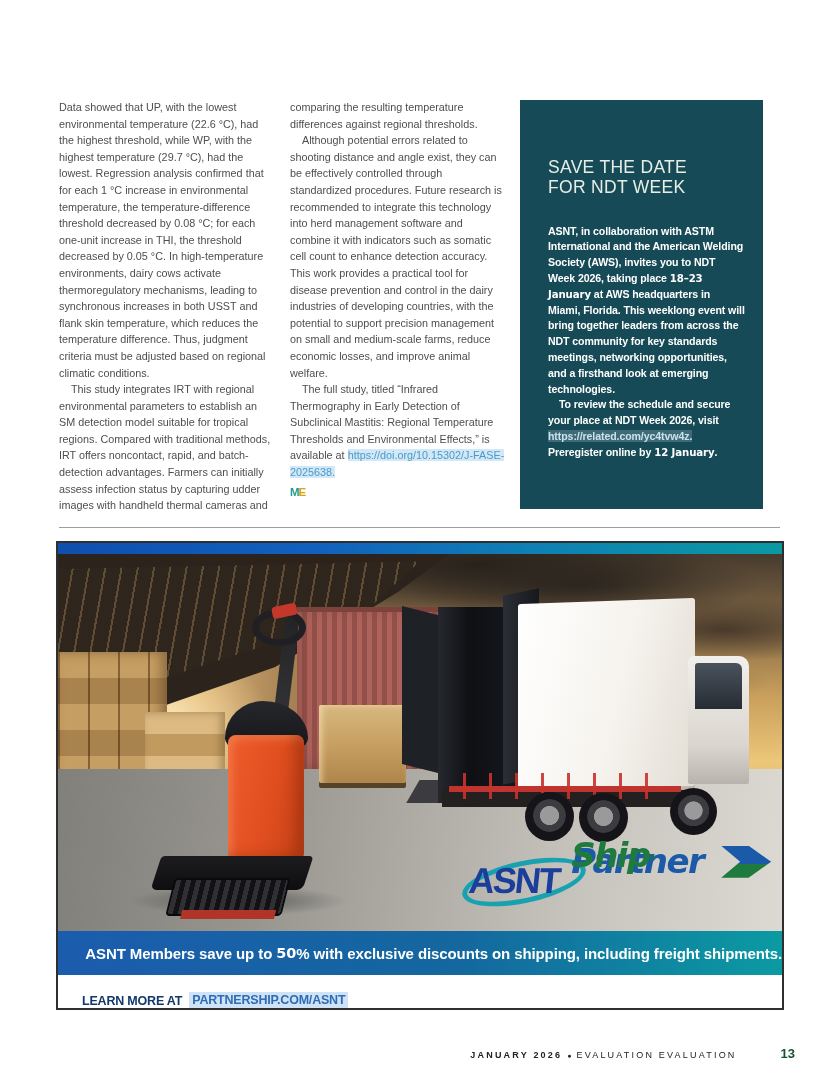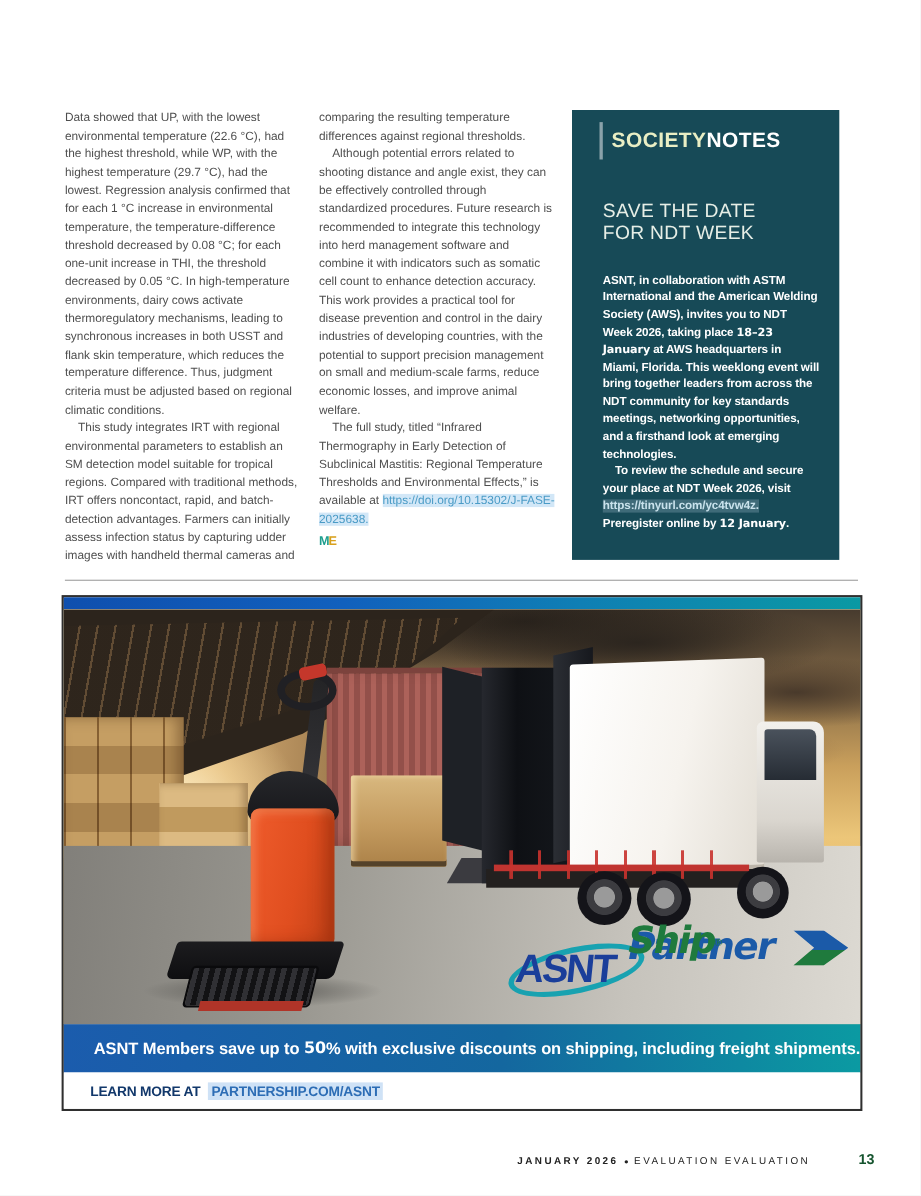--- a/index.html
+++ b/index.html
@@ -132,21 +132,21 @@
     clip-path:polygon(0 0,55% 0,100% 50%,55% 100%,0 100%,38% 50%);}
   .ps-line2{margin-top:-6px;text-align:right;padding-right:34px;}
   .ps-ship{font-size:34px;line-height:1;font-weight:700;color:var(--ship-green);letter-spacing:-1.5px;
     font-family:"DejaVu Sans",sans-serif;}
   .ps-reg{font-size:9px;color:var(--ship-green);vertical-align:super;font-style:normal;}
 
   .ad-banner{height:44px;display:flex;align-items:center;justify-content:flex-end;
     background:linear-gradient(90deg,var(--banner-blue) 0%,#14679f 55%,var(--banner-teal) 100%);
     color:#fff;font-size:15px;font-weight:700;letter-spacing:-.1px;white-space:pre;}
   .ad-banner strong{font-weight:700;font-family:"DejaVu Sans",sans-serif;font-size:14.5px;}
-  .ad-learn{height:33px;background:#fff;display:flex;align-items:center;padding-left:24px;gap:7px;}
+  .ad-learn{height:33px;background:#fff;display:flex;align-items:flex-end;padding-left:24px;gap:7px;}
   .learn-label{font-size:12.5px;font-weight:700;color:var(--learn-navy);letter-spacing:-.2px;}
   .learn-link{font-size:12.5px;font-weight:700;color:var(--learn-link-blue);background:var(--learn-link-bg);
     padding:1px 3px;text-decoration:none;letter-spacing:-.2px;cursor:pointer;}
 
   
   .footer{position:absolute;left:59px;right:42px;top:1046px;display:flex;justify-content:flex-end;
     align-items:baseline;gap:44px;}
   .footer-meta{font-size:9px;letter-spacing:2.2px;color:#222;}
   .footer-issue{font-weight:700;}
   .footer-bullet{margin:0 5px;font-size:7px;letter-spacing:0;}
@@ -159,30 +159,26 @@
 <div class="page">
 
   <section class="article">
     <p>Data showed that UP, with the lowest environmental temperature (22.6 °C), had the highest threshold, while WP, with the highest temperature (29.7 °C), had the lowest. Regression analysis confirmed that for each 1 °C increase in environmental temperature, the temperature-difference threshold decreased by 0.08 °C; for each one-unit increase in THI, the threshold decreased by 0.05 °C. In high-temperature environments, dairy cows activate thermoregulatory mechanisms, leading to synchronous increases in both USST and flank skin temperature, which reduces the temperature difference. Thus, judgment criteria must be adjusted based on regional climatic conditions.</p>
     <p class="ind">This study integrates IRT with regional environmental parameters to establish an SM detection model suitable for tropical regions. Compared with traditional methods, IRT offers noncontact, rapid, and batch-detection advantages. Farmers can initially assess infection status by capturing udder images with handheld thermal cameras and comparing the resulting temperature differences against regional thresholds.</p>
     <p class="ind">Although potential errors related to shooting distance and angle exist, they can be effectively controlled through standardized procedures. Future research is recommended to integrate this technology into herd management software and combine it with indicators such as somatic cell count to enhance detection accuracy. This work provides a practical tool for disease prevention and control in the dairy industries of developing countries, with the potential to support precision management on small and medium-scale farms, reduce economic losses, and improve animal welfare.</p>
     <p class="ind"><span>The full study, titled “Infrared Thermography in Early Detection of Subclinical Mastitis: Regional Temperature Thresholds and Environmental Effects,” is available at </span><a class="doi-link">https://doi.org/10.15302/J-FASE-2025638.</a><span class="me-mark"><span class="me-m">M</span><span class="me-e">E</span></span></p>
   </section>
 
   <aside class="society">
-    <div class="society-header">
-      <span class="society-bar"></span>
-      <span class="society-brand"><span class="society-word1">SOCIETY</span><span class="society-word2">NOTES</span></span>
-    </div>
     <h2 class="society-heading">
       <span>SAVE THE DATE</span><br>
       <span>FOR NDT WEEK</span>
     </h2>
     <p class="society-body"><span>ASNT, in collaboration with ASTM International and the American Welding Society (AWS), invites you to NDT Week 2026, taking place </span><strong>18–23 January</strong><span> at AWS headquarters in Miami, Florida. This weeklong event will bring together leaders from across the NDT community for key standards meetings, networking opportunities, and a firsthand look at emerging technologies.</span></p>
-    <p class="society-body ind"><span>To review the schedule and secure your place at NDT Week 2026, visit </span><a class="tiny-link">https://tinyurl.com/yc4tvw4z.</a><span> Preregister online by </span><strong>12 January</strong><span>.</span></p>
+    <p class="society-body ind"><span>To review the schedule and secure your place at NDT Week 2026, visit </span><a class="tiny-link">https://related.com/yc4tvw4z.</a><span> Preregister online by </span><strong>12 January</strong><span>.</span></p>
   </aside>
 
   <hr class="rule">
 
   <div class="ad">
     <div class="ad-topstrip"></div>
     <div class="ad-photo">
       <div class="ph-sky"></div>
       <div class="ph-clouds"></div>
       <div class="ph-wall"></div>

